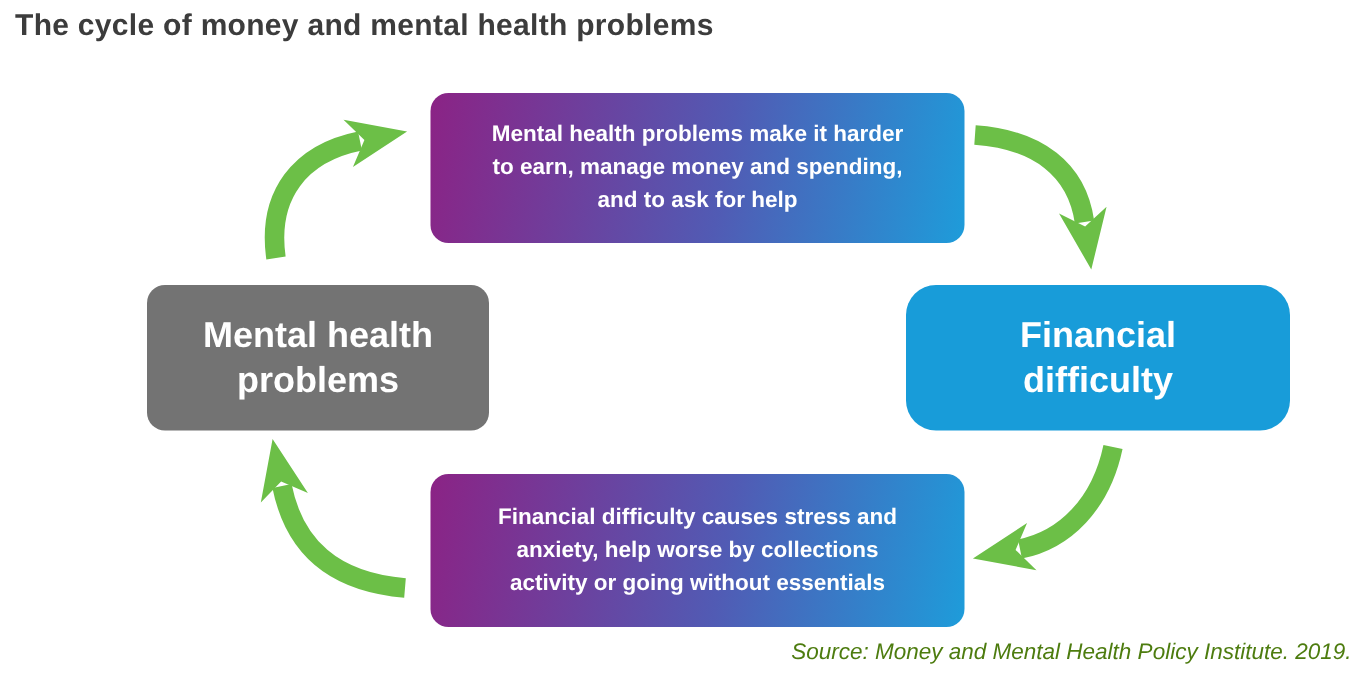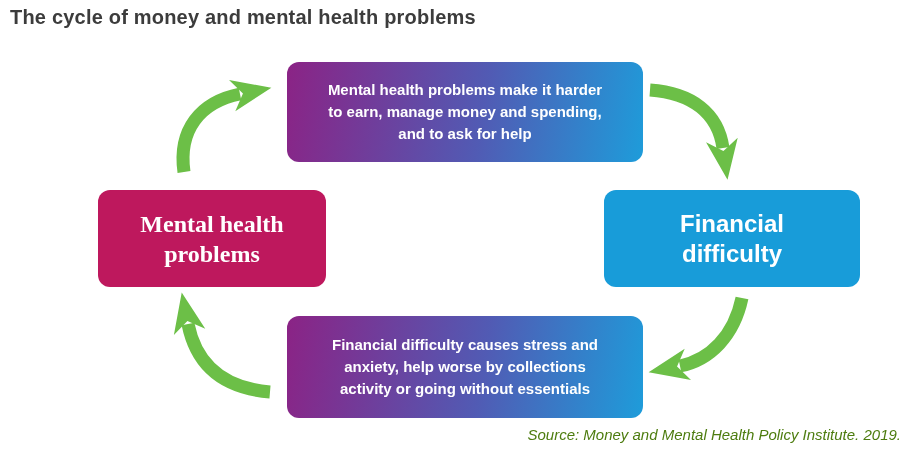--- a/index.html
+++ b/index.html
@@ -56,26 +56,26 @@
   .box-top {
     left: 287px; top: 62px; width: 356px; height: 100px;
     background: linear-gradient(100deg, #8b2385 0%, #515bb4 55%, #1e9cda 100%);
   }
   .box-bottom {
     left: 287px; top: 316px; width: 356px; height: 102px;
     background: linear-gradient(100deg, #8b2385 0%, #515bb4 55%, #1e9cda 100%);
   }
   .box-left {
     left: 98px; top: 190px; width: 228px; height: 97px;
-    background: #be185d;
-    font-family: Liberation Serif, serif;
+    background: #737373;
   }
   .box-right {
     left: 604px; top: 190px; width: 256px; height: 97px;
     background: #189cd9;
+    border-radius: 20px;
   }
   .source {
     position: absolute;
     right: 6px;
     top: 426px;
     font-size: 15px;
     font-style: italic;
     color: #4d7c0f;
   }
 </style>

